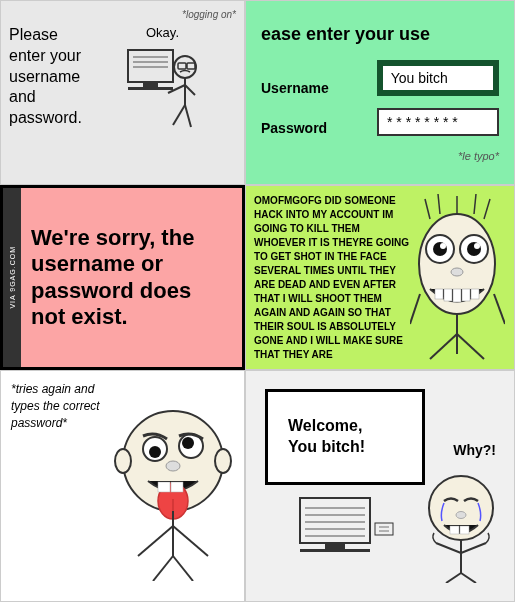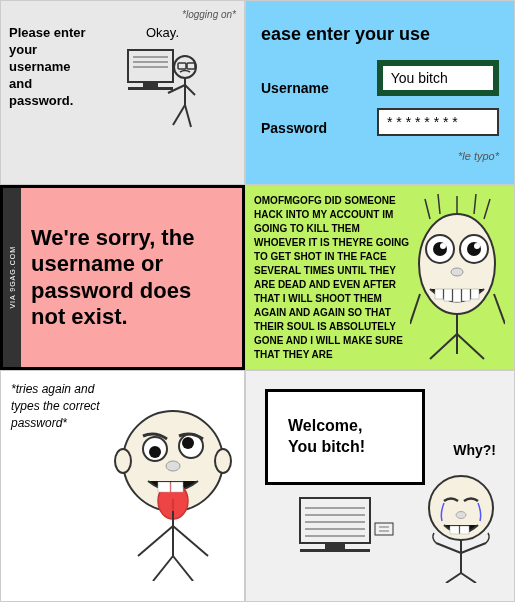--- a/index.html
+++ b/index.html
@@ -43,24 +43,23 @@
 
     .cell-1-content {
       display: flex;
       flex-direction: row;
       flex: 1;
       align-items: flex-start;
       padding-top: 5px;
     }
 
     .cell-1-text {
-      font-size: 13px;
+      font-size: 16px;
       width: 80px;
       line-height: 1.3;
-      font-weight: bold;
     }
 
     .cell-1-right {
       display: flex;
       flex-direction: column;
       align-items: center;
       flex: 1;
     }
 
     .cell-1-okay {
@@ -69,21 +68,21 @@
     }
 
     
     .stick-figure-1 {
       width: 80px;
       height: 90px;
     }
 
     
     .cell-2 {
-      background: #7dd3fc;
+      background: #86efac;
       padding: 10px 15px;
       display: flex;
       flex-direction: column;
       justify-content: center;
     }
 
     .cell-2-title {
       font-size: 18px;
       font-weight: bold;
       margin-bottom: 15px;

